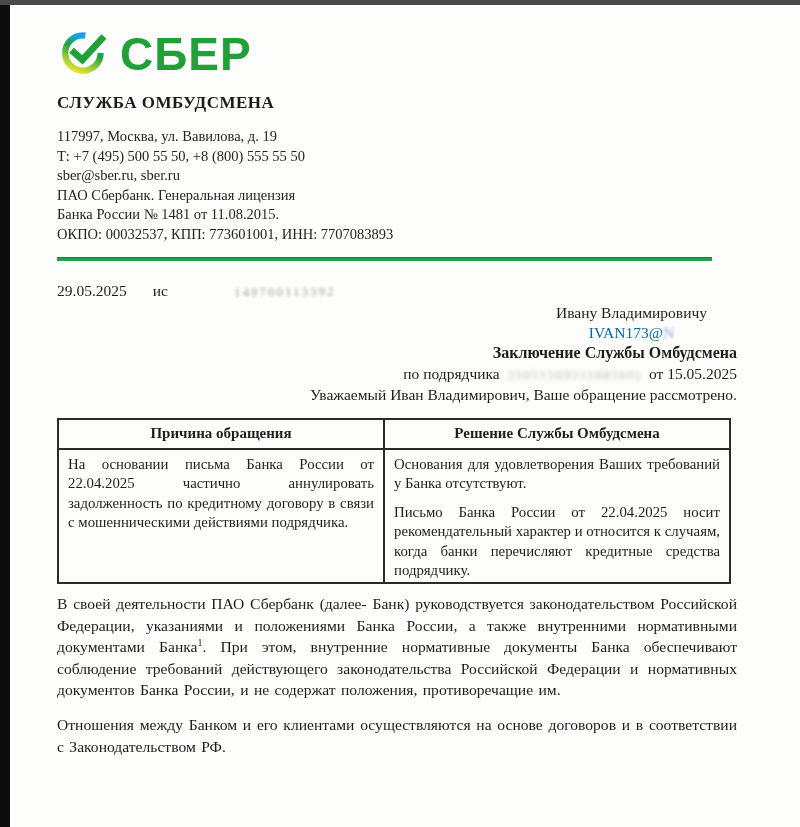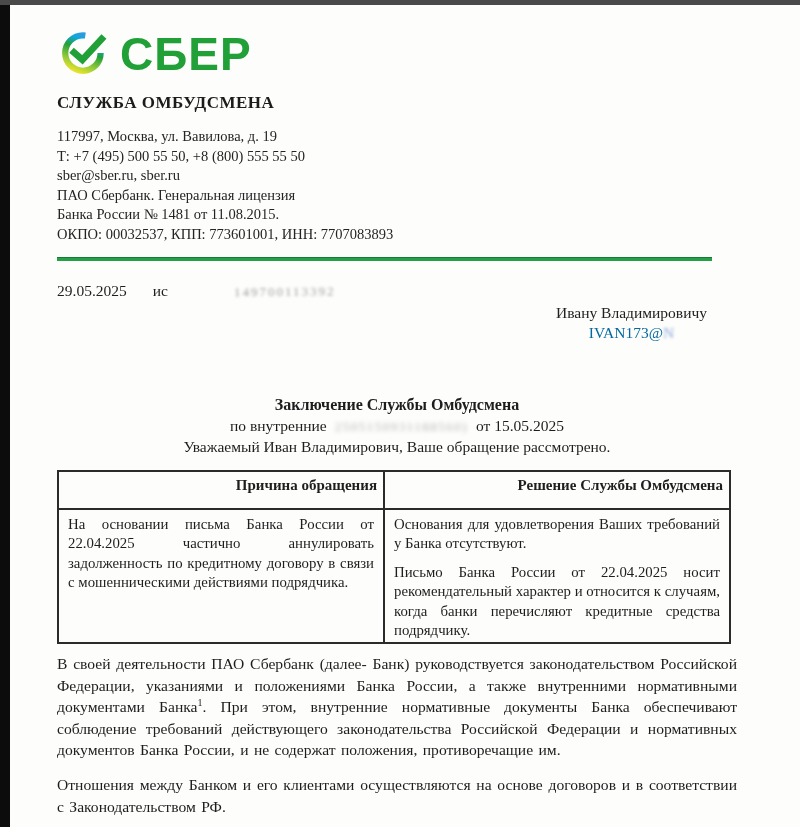--- a/index.html
+++ b/index.html
@@ -40,34 +40,34 @@
     display:inline-block; margin-left:66px; font-size:13px; color:#4c4c4c;
     filter:blur(1.7px); opacity:.55; letter-spacing:2px; transform:rotate(-0.6deg);
   }
 
   
   .recipient { width:max-content; margin:1px 30px 0 auto; text-align:center; font-size:15.5px; line-height:20px; }
   .recipient .email { color:#0369a1;margin-top:38px; }
   .email-tail { filter:blur(1.5px); opacity:.6; color:#4472C4; }
 
   
-  .title-block { margin-top:52px; text-align:center; font-size:15.5px; line-height:20.5px; color:#1d1d1d; }
+  .title-block { text-align:right; font-size:15.5px; line-height:20.5px; color:#1d1d1d; }
   .title-block .title { font-weight:700; font-size:16px; }
   .redacted-case {
     display:inline-block; font-size:13px; color:#6b6b6b;
     filter:blur(2px); opacity:.5; letter-spacing:1.5px; margin:0 8px; vertical-align:baseline;
   }
 
   
   table.decision {
     margin-top:12px; width:674px; border-collapse:collapse;
     font-size:14.8px; color:#1e1e1e; table-layout:fixed;
   }
   table.decision th, table.decision td { border:2px solid #2b2b2b; vertical-align:top; }
-  table.decision th { padding:5px 6px 14px; font-size:15px; font-weight:700; text-align:right; }
+  table.decision th { padding:5px 6px 6px; font-size:15px; font-weight:700; text-align:center; }
   table.decision td { padding:5px 9px 1px; line-height:19.6px; text-align:justify; }
   table.decision col.c1 { width:326px; }
   table.decision td p + p { margin-top:9px; }
   table.decision td { height:124px; }
 
   
   .bodytext { margin-top:9px; font-size:15.6px; line-height:21.6px; text-align:justify; color:#1d1d1d; word-spacing:1.5px; }
   .bodytext p + p { margin-top:13px; }
   .bodytext sup { font-size:10px; line-height:0; }
 </style>
@@ -117,21 +117,21 @@
     </div>
 
     <div class="recipient">
       <div>Ивану Владимировичу</div>
       <div><span class="email">IVAN173@</span><span class="email-tail">N</span></div>
     </div>
 
     <div class="title-block">
       <div class="title">Заключение Службы Омбудсмена</div>
       <div>
-        <span>по внутренние</span><span class="redacted-case">2505150931188560)</span><span>от 15.05.2025</span>
+        <span>по подрядчика</span><span class="redacted-case">2505150931188560)</span><span>от 15.05.2025</span>
       </div>
       <div>Уважаемый Иван Владимирович, Ваше обращение рассмотрено.</div>
     </div>
 
     <table class="decision">
       <colgroup>
           <col class="c1">
           <col class="c2">
         </colgroup>
       <tbody>

